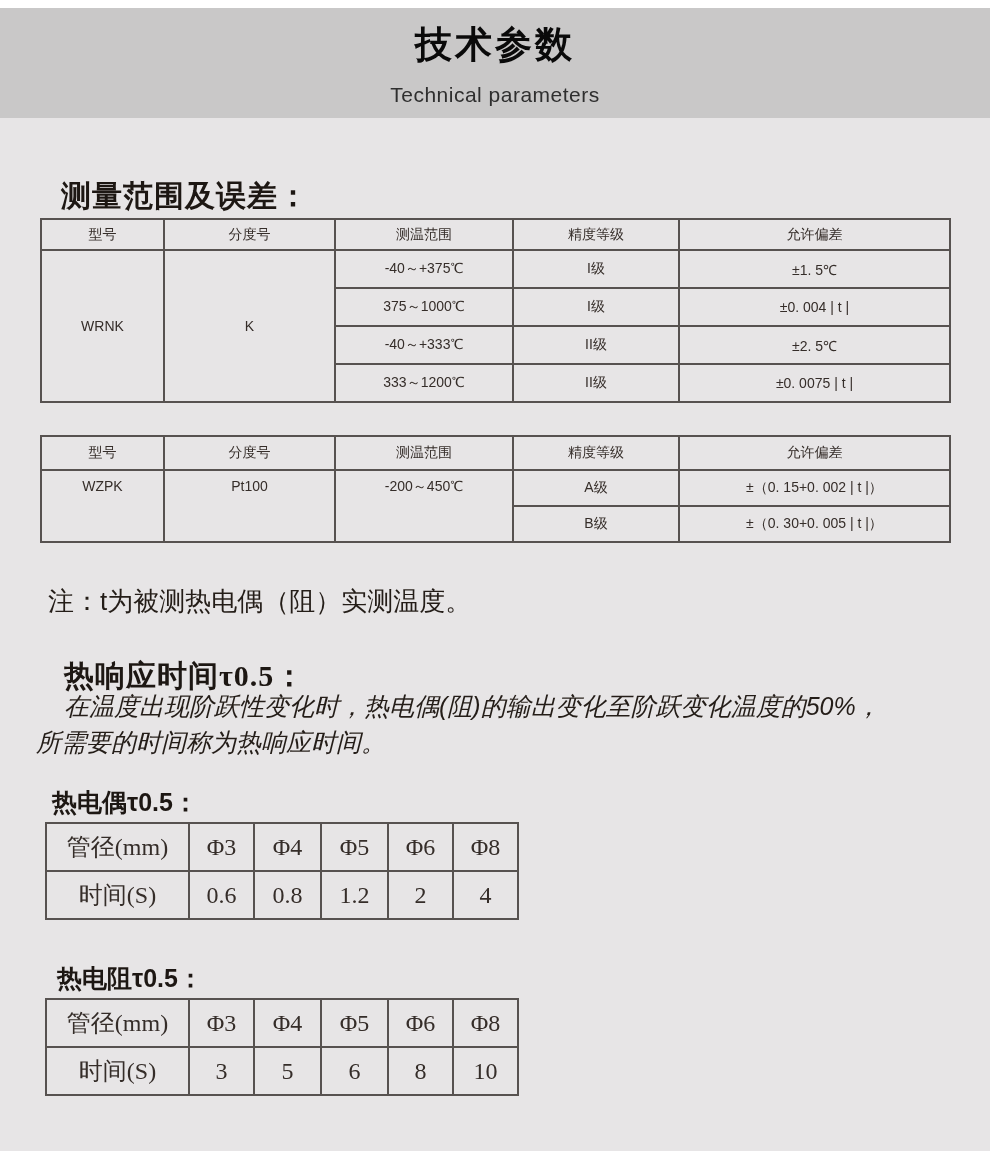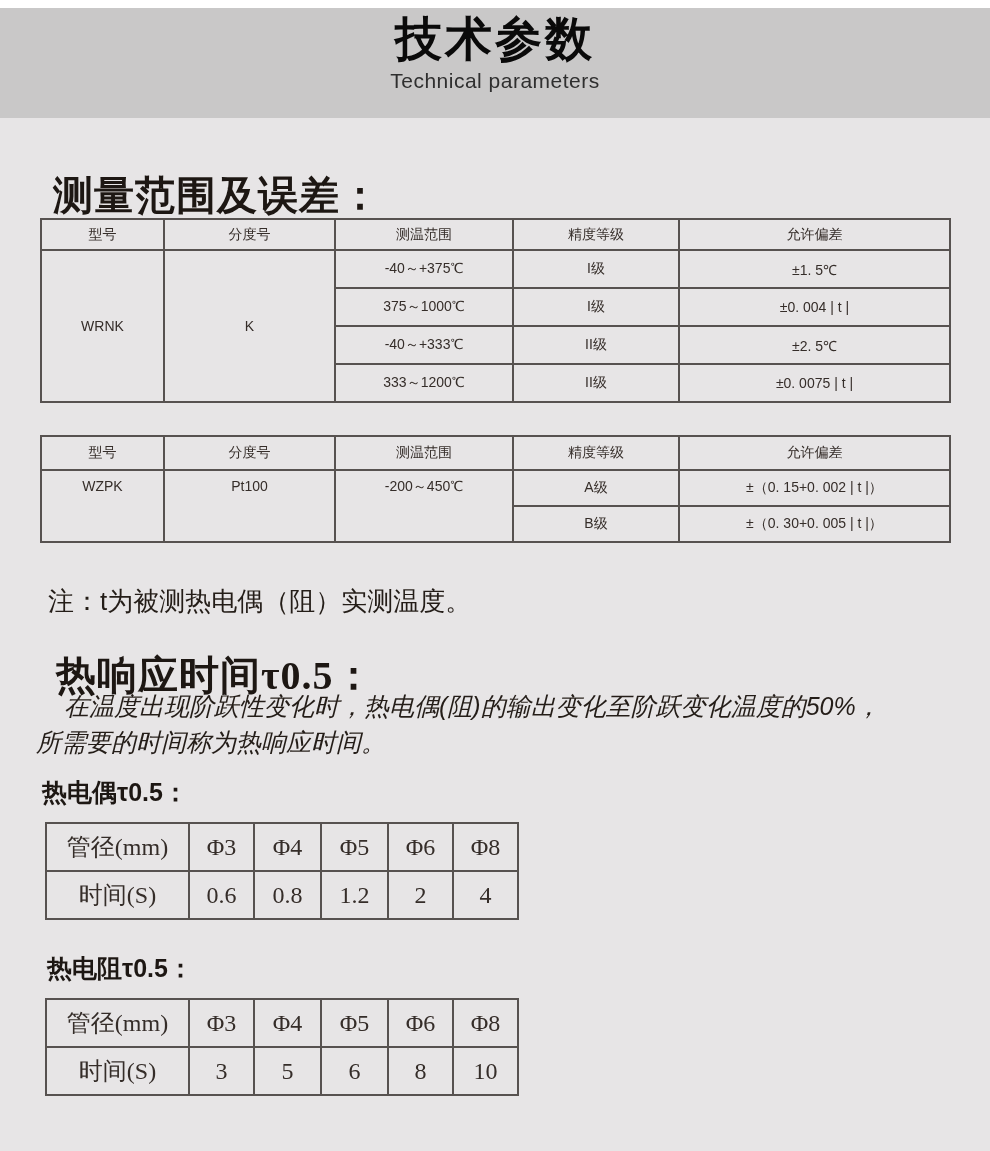--- a/index.html
+++ b/index.html
@@ -8,32 +8,32 @@
     background:#e7e5e6;
     font-family:"Liberation Sans",sans-serif;
     color:#352d29;
   }
   .top-strip{position:absolute;top:0;left:0;width:990px;height:8px;background:#ffffff;}
   .band{
     position:absolute;top:8px;left:0;width:990px;height:110px;
     background:#c9c8c8;text-align:center;
   }
   .band .title{
-    margin:0;padding-top:5px;font-size:47px;line-height:52px;
+    margin:0;padding-top:11px;font-size:37px;line-height:52px;
     font-weight:bold;color:#0a0a0a;letter-spacing:3px;
   }
   .band .subtitle{
-    margin:4px;font-size:21px;line-height:24px;color:#2f2f2f;letter-spacing:0.5px;
+    margin:12px;font-size:21px;line-height:24px;color:#2f2f2f;letter-spacing:0.5px;
   }
   .h2{
-    position:absolute;margin:8px;font-size:40px;font-weight:bold;color:#1d1713;
+    position:absolute;margin:16px;font-size:30px;font-weight:bold;color:#1d1713;
     letter-spacing:1px;
   }
   .h3{
-    position:absolute;margin:2px;font-size:25px;font-weight:bold;color:#1d1713;
+    position:absolute;margin:12px;font-size:25px;font-weight:bold;color:#1d1713;
   }
   table{
     position:absolute;border-collapse:collapse;table-layout:fixed;
     background:transparent;
   }
   th,td{
     border:2px solid #575250;text-align:center;vertical-align:middle;
     font-weight:normal;padding:0;overflow:hidden;
   }
   #t1,#t2{left:40px;width:909px;font-size:14px;}

